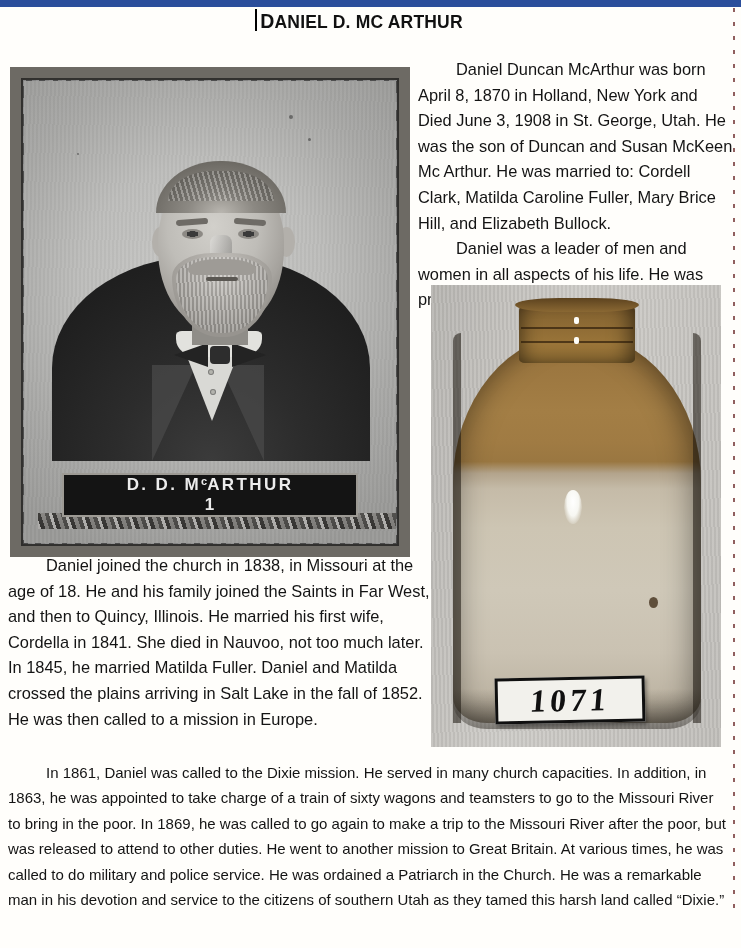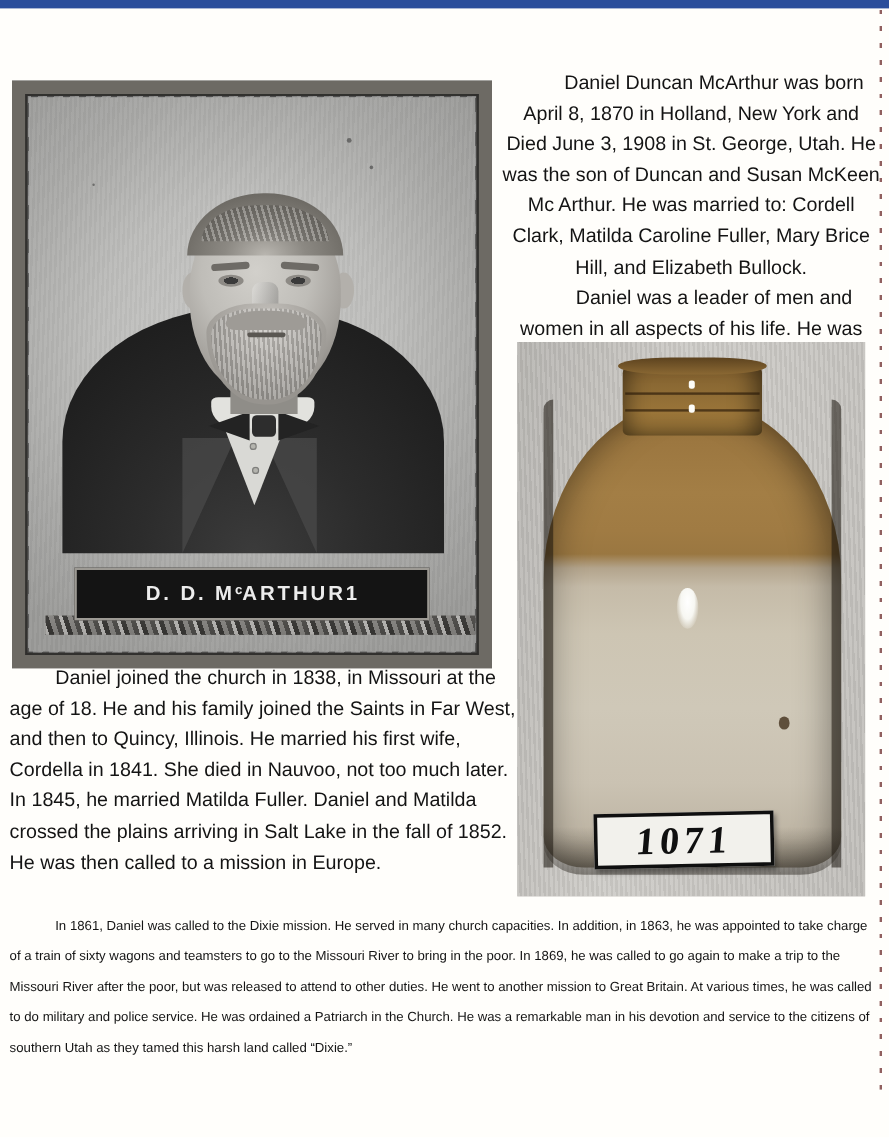--- a/index.html
+++ b/index.html
@@ -64,35 +64,35 @@
   .tcap { font-size: 19.5px; }
 
   
   .col-right {
     position: absolute;
     left: 418px; top: 57px;
     width: 316px;
     font-size: 16.4px;
     line-height: 25.6px;
     color: #141414;
-    text-align: center;
+    text-align: left;
   }
   .col-left-low {
     position: absolute;
     left: 8px; top: 553px;
     width: 424px;
     font-size: 16.4px;
     line-height: 25.6px;
     color: #141414;
   }
   .full-para {
     position: absolute;
     left: 8px; top: 760px;
     width: 722px;
-    font-size: 11px;
+    font-size: 15px;
     line-height: 25.4px;
     color: #141414;
   }
   .ind { text-indent: 38px; }
 
   
   .portrait {
     position: absolute;
     left: 10px; top: 67px;
     width: 400px; height: 490px;
@@ -331,22 +331,23 @@
   .nameplate-housing {
     position: absolute;
     left: 38px; bottom: 26px;
     width: 296px; height: 44px;
     background: #141414;
     border: 2px solid #9d9a94;
     box-sizing: border-box;
     z-index: 11;
     display: flex;
     align-items: center;
-    justify-content: center;
+    justify-content: space-between;
     padding: 0 18px;
+    flex-direction: column;
   }
   .plate-text {
     color: #ececec;
     font-family: "Liberation Sans", sans-serif;
     font-size: 17px;
     font-weight: bold;
     letter-spacing: 2.4px;
     white-space: nowrap;
   }
   .plate-text sup {
@@ -507,20 +508,25 @@
   }
 </style>
 </head>
 <body>
 
 <div class="page">
 
   <div class="top-band"></div>
   <div class="right-rule"></div>
 
+  <div class="title-row">
+    <div class="doc-title">
+      <span class="caret"></span><span class="tcap">D</span><span>ANIEL D. MC ARTHUR</span>
+    </div>
+  </div>
 
   <div class="portrait">
     <div class="plate">
       <div class="plate-grain"></div>
 
       <div class="speck" style="left:265px;top:34px;width:4px;height:4px;"></div>
       <div class="speck" style="left:284px;top:57px;width:3px;height:3px;"></div>
       <div class="speck" style="left:53px;top:72px;width:2px;height:2px;"></div>
 
       <div class="body"></div>

